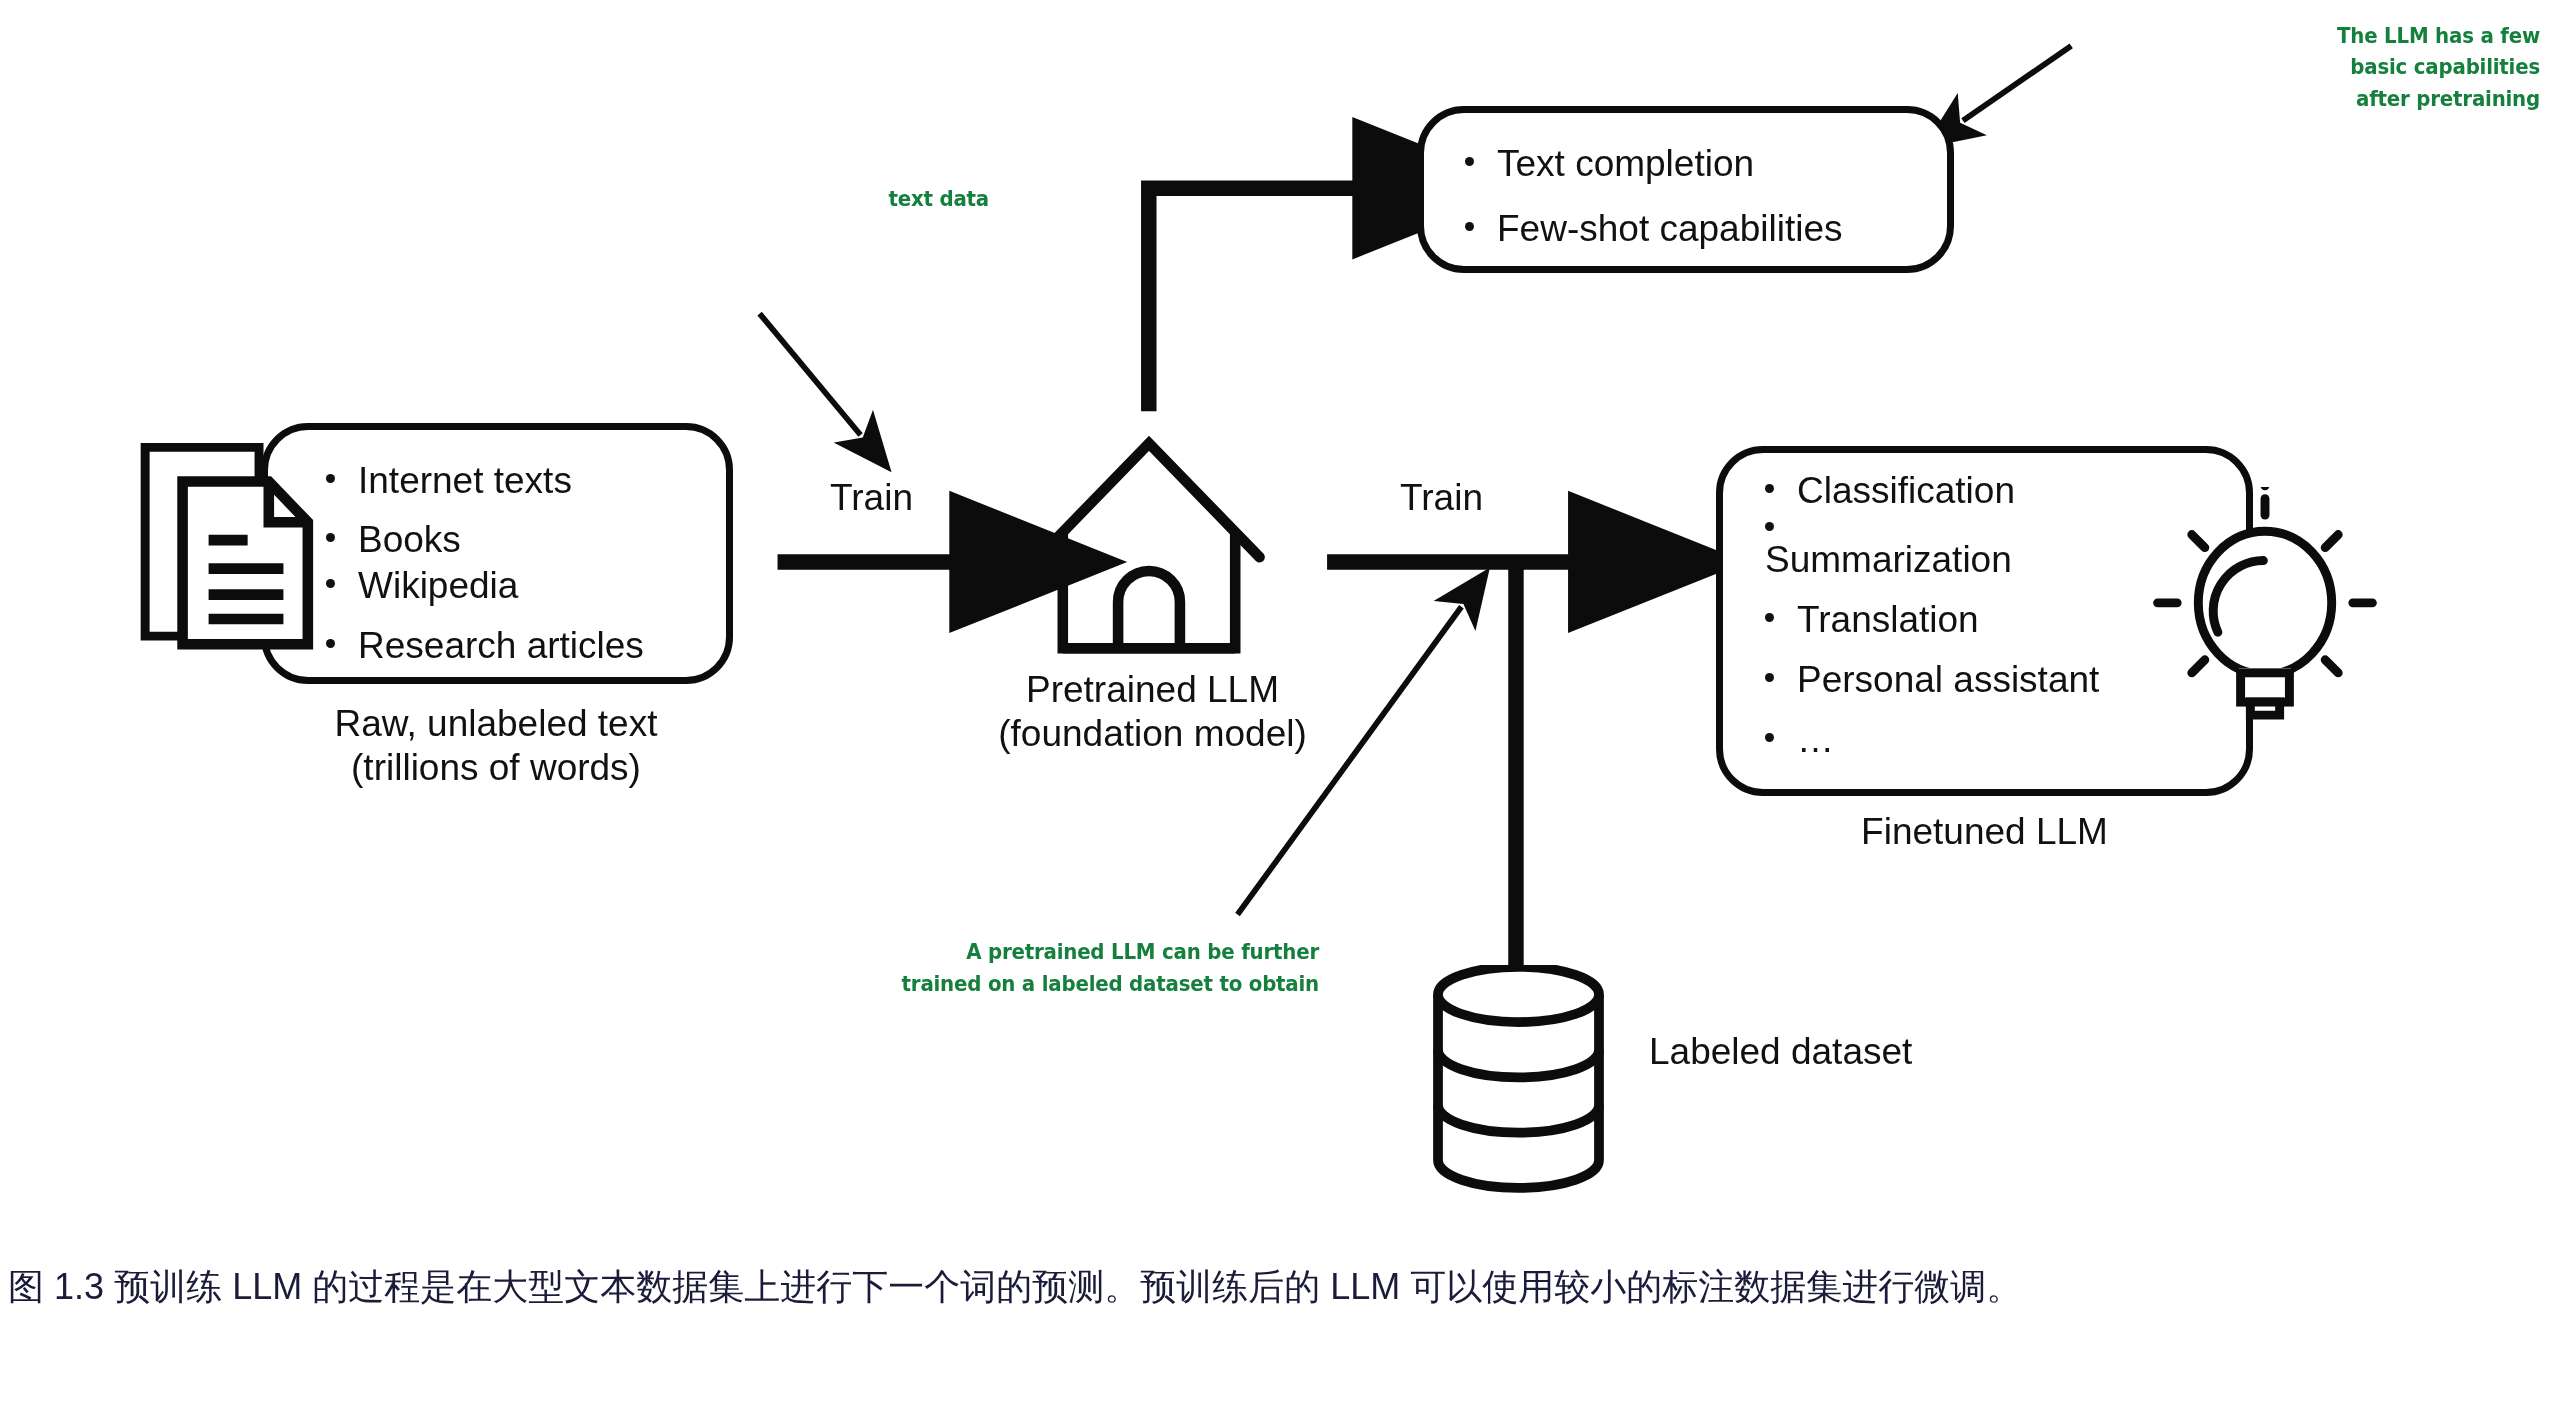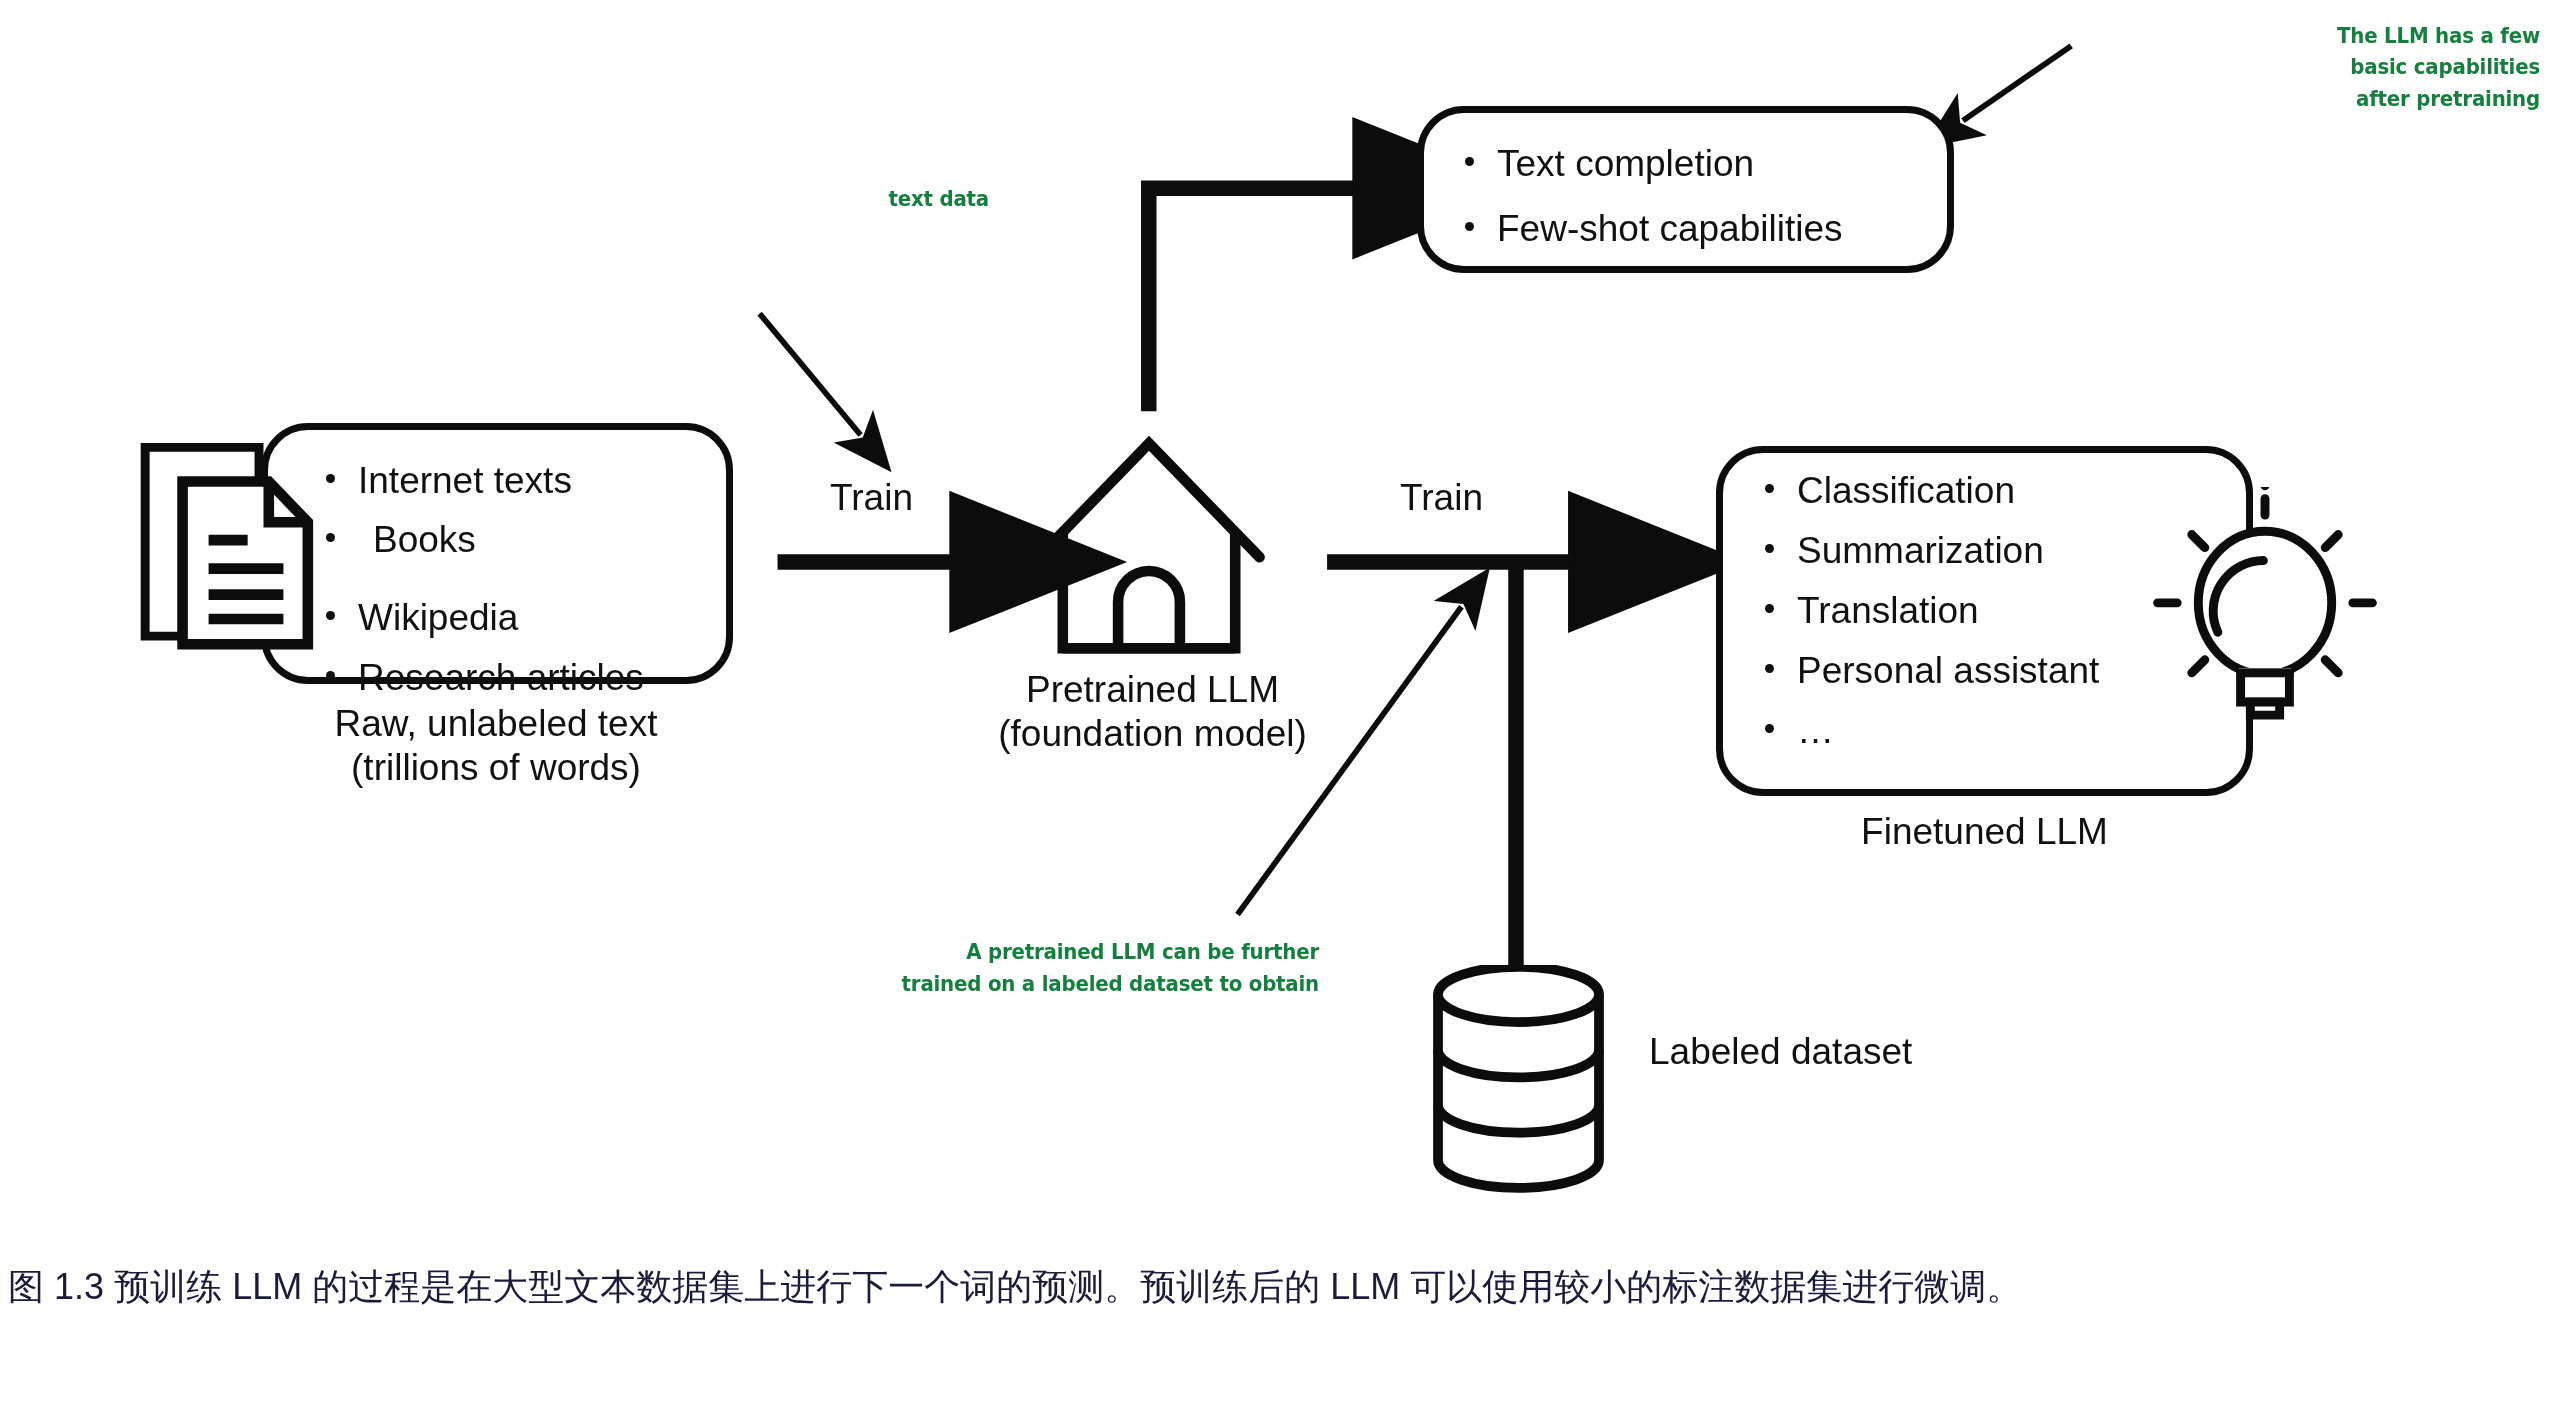--- a/index.html
+++ b/index.html
@@ -142,21 +142,21 @@
     </g>
   </svg>
 
   <div class="rbox" style="left:261px; top:423px; width:472px; height:261px;"></div>
 
   <ul class="bullets" style="left:326px; top:462px; width:383px;">
     <li style="margin-bottom:22px;">
       <span class="dot"></span>
       <span>Internet texts</span>
     </li>
-    <li style="margin-bottom:41px;gap:15px;">
+    <li style="margin-bottom:9px;">
       <span class="dot"></span>
       <span>Books</span>
     </li>
     <li style="margin-bottom:23px;">
       <span class="dot"></span>
       <span>Wikipedia</span>
     </li>
     <li>
       <span class="dot"></span>
       <span>Research articles</span>
@@ -216,21 +216,21 @@
     <span>Train</span>
   </div>
 
   <div class="rbox" style="left:1716px; top:446px; width:537px; height:350px;"></div>
 
   <ul class="bullets" style="left:1765px; top:472px; width:488px;">
     <li style="margin-bottom:23px;">
       <span class="dot"></span>
       <span>Classification</span>
     </li>
-    <li style="margin-bottom:23px;">
+    <li style="margin-bottom:23px;flex-direction:column;">
       <span class="dot"></span>
       <span>Summarization</span>
     </li>
     <li style="margin-bottom:23px;">
       <span class="dot"></span>
       <span>Translation</span>
     </li>
     <li style="margin-bottom:23px;">
       <span class="dot"></span>
       <span>Personal assistant</span>

